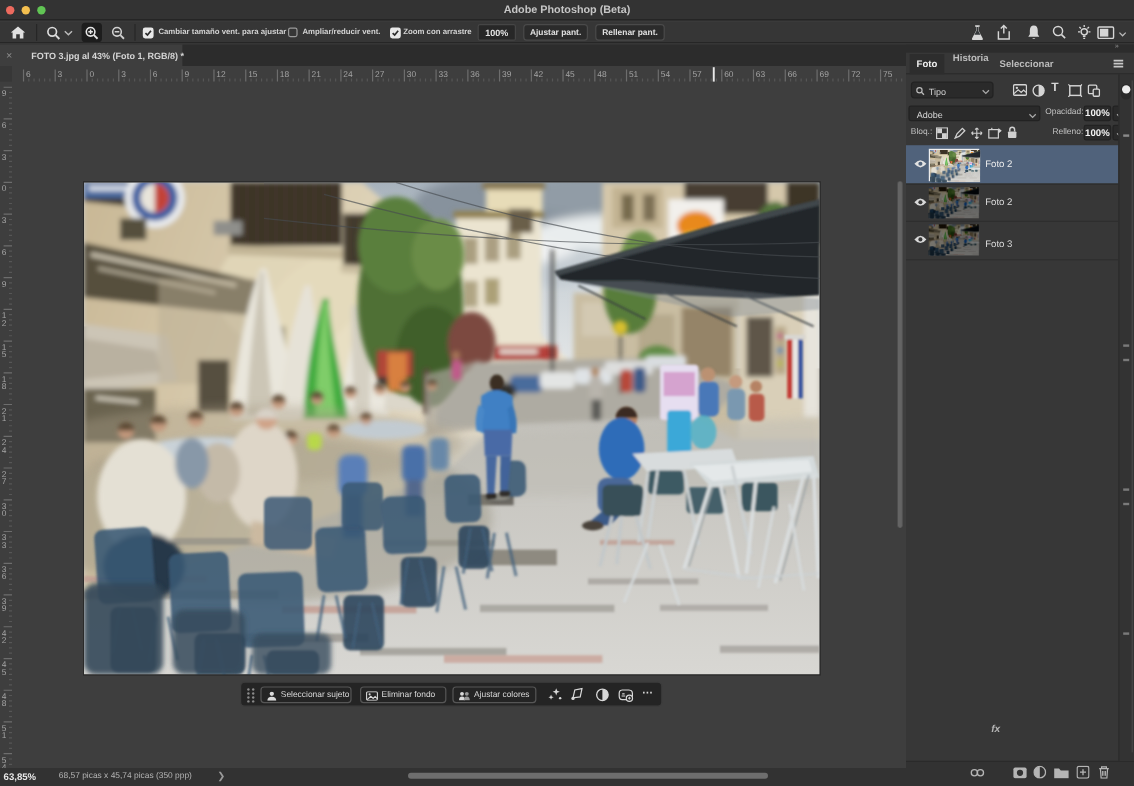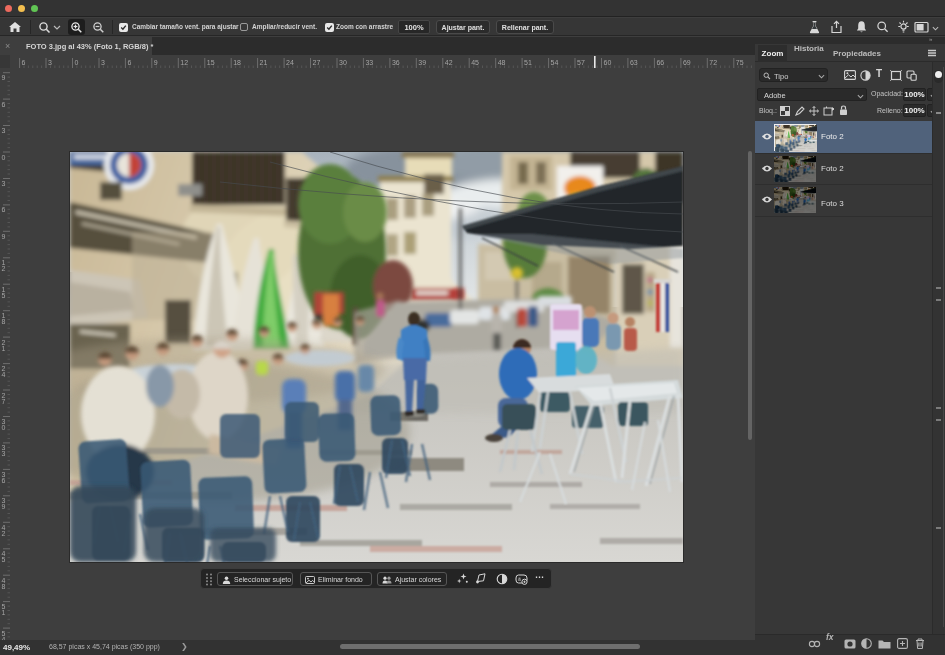--- a/index.html
+++ b/index.html
@@ -9,20 +9,21 @@
   #stage { position:relative; width:945px; height:655px; }
 </style>
 </head>
 <body>
 <div id="stage">
 
   <div class="abs" style="left:0;top:0;width:945px;height:17px;background:#333333;border-bottom:1px solid #222222;">
     <div class="abs" style="left:5px;top:5px;width:7px;height:7px;border-radius:50%;background:#ed6a5e;"></div>
     <div class="abs" style="left:18px;top:5px;width:7px;height:7px;border-radius:50%;background:#f4bf4f;"></div>
     <div class="abs" style="left:31px;top:5px;width:7px;height:7px;border-radius:50%;background:#61c554;"></div>
+    <div class="abs" style="left:0;top:3px;width:945px;text-align:center;color:#c6c6c6;font-size:9px;font-weight:bold;">Adobe Photoshop (Beta)</div>
   </div>
 
   <div class="abs" id="optbar" style="left:0;top:18px;width:945px;height:18px;background:#363636;border-bottom:1px solid #262626;">
     <svg class="abs" style="left:8px;top:3px" width="14" height="12" viewBox="0 0 14 12">
       <path d="M7 1 L13 6 L11.5 6 L11.5 11 L8.5 11 L8.5 7.5 L5.5 7.5 L5.5 11 L2.5 11 L2.5 6 L1 6 Z" fill="#e0e0e0"></path>
     </svg>
     <div class="abs" style="left:30px;top:2px;width:1px;height:14px;background:#262626;"></div>
     <svg class="abs" style="left:38px;top:3px" width="13" height="13" viewBox="0 0 13 13">
       <circle cx="5.5" cy="5.5" r="3.6" fill="none" stroke="#dcdcdc" stroke-width="1.4"></circle>
       <line x1="8.3" y1="8.3" x2="11.5" y2="11.5" stroke="#dcdcdc" stroke-width="1.6"></line>
@@ -541,23 +542,23 @@
     </svg>
     <span class="abs" style="left:334px;top:3px;color:#d8d8d8;font-size:9px;letter-spacing:1px;font-weight:bold;">⋯</span>
   </div>
 
   <div class="abs" id="dock" style="left:755px;top:37px;width:190px;height:618px;background:#373737;">
 
     <div class="abs" style="left:0;top:0;width:190px;height:7px;background:#2c2c2c;"></div>
     <span class="abs" style="left:174px;top:-1px;color:#9a9a9a;font-size:6px;letter-spacing:-1px;">»</span>
 
     <div class="abs" style="left:0;top:7px;width:190px;height:18px;background:#373737;border-bottom:1px solid #2b2b2b;">
-      <div class="abs" style="left:3px;top:1px;width:29px;height:17px;background:#2d2d2d;text-align:center;color:#f0f0f0;font-size:8px;font-weight:bold;line-height:17px;">Zoom</div>
+      <div class="abs" style="left:3px;top:1px;width:29px;height:17px;background:#2d2d2d;text-align:center;color:#f0f0f0;font-size:8px;font-weight:bold;line-height:17px;">Foto</div>
       <span class="abs" style="left:39px;top:0;color:#bdbdbd;font-size:8px;font-weight:bold;">Historia</span>
-      <span class="abs" style="left:78px;top:5px;color:#bdbdbd;font-size:8px;font-weight:bold;">Propiedades</span>
+      <span class="abs" style="left:78px;top:5px;color:#bdbdbd;font-size:8px;font-weight:bold;">Seleccionar</span>
       <svg class="abs" style="left:172px;top:5px" width="10" height="8" viewBox="0 0 10 8">
           <path d="M1 1.5H9M1 4H9M1 6.5H9" stroke="#c8c8c8" stroke-width="1.3"></path>
         </svg>
     </div>
 
     <div class="abs" style="left:4px;top:31px;width:69px;height:14px;background:#2a2a2a;border:1px solid #222;border-radius:3px;">
       <svg class="abs" style="left:3px;top:3px" width="8" height="8" viewBox="0 0 8 8">
           <circle cx="3.2" cy="3.2" r="2.2" fill="none" stroke="#bbb" stroke-width="1"></circle>
           <line x1="4.9" y1="4.9" x2="7" y2="7" stroke="#bbb" stroke-width="1.1"></line>
         </svg>
@@ -656,21 +657,21 @@
         </svg></div>
     <span class="abs" style="left:66px;top:95px;color:#ececec;font-size:8px;">Foto 2</span>
     <span class="abs" style="left:66px;top:126.5px;color:#dcdcdc;font-size:8px;">Foto 2</span>
     <span class="abs" style="left:66px;top:162px;color:#dcdcdc;font-size:8px;">Foto 3</span>
 
     <div class="abs" style="left:0;top:597px;width:190px;height:21px;background:#323232;border-top:1px solid #2a2a2a;"></div>
     <svg class="abs" style="left:53px;top:603px" width="13" height="8" viewBox="0 0 13 8">
         <circle cx="4" cy="4" r="2.6" fill="none" stroke="#b5b5b5" stroke-width="1.1"></circle>
         <circle cx="9" cy="4" r="2.6" fill="none" stroke="#b5b5b5" stroke-width="1.1"></circle>
       </svg>
-    <span class="abs" style="left:71px;top:595px;color:#b5b5b5;font-size:8.5px;font-style:italic;font-weight:bold;">fx</span>
+    <span class="abs" style="left:71px;top:565px;color:#b5b5b5;font-size:8.5px;font-style:italic;font-weight:bold;">fx</span>
     <svg class="abs" style="left:89px;top:602px" width="12" height="10" viewBox="0 0 12 10">
         <rect x="0.5" y="0.5" width="11" height="9" rx="1.5" fill="#b5b5b5"></rect>
         <circle cx="6" cy="5" r="2.6" fill="#323232"></circle>
       </svg>
     <svg class="abs" style="left:106px;top:601px" width="11" height="11" viewBox="0 0 11 11">
         <circle cx="5.5" cy="5.5" r="4.8" fill="none" stroke="#b5b5b5" stroke-width="1.1"></circle>
         <path d="M5.5 0.7 A4.8 4.8 0 0 0 5.5 10.3 Z" fill="#b5b5b5"></path>
       </svg>
     <svg class="abs" style="left:123px;top:602px" width="13" height="10" viewBox="0 0 13 10">
         <path d="M0.5 9.5 L0.5 1.5 L4.5 1.5 L6 3 L12.5 3 L12.5 9.5 Z" fill="#b5b5b5"></path>
@@ -692,19 +693,19 @@
     <div class="abs" style="left:181px;top:262px;width:5px;height:2px;background:#7a7a7a;"></div>
     <div class="abs" style="left:181px;top:370px;width:5px;height:2px;background:#7a7a7a;"></div>
     <div class="abs" style="left:181px;top:382px;width:5px;height:2px;background:#7a7a7a;"></div>
     <div class="abs" style="left:181px;top:490px;width:5px;height:2px;background:#7a7a7a;"></div>
     <div class="abs" style="left:187.5px;top:30px;width:1.5px;height:560px;background:#474747;"></div>
   </div>
 
   <div class="abs" style="left:748px;top:151px;width:4px;height:289px;background:#646464;border-radius:2px;"></div>
 
   <div class="abs" style="left:0;top:640px;width:755px;height:15px;background:#323232;">
-    <span class="abs" style="left:3px;top:3px;color:#e8e8e8;font-size:8px;font-weight:bold;">49,49%</span>
+    <span class="abs" style="left:3px;top:3px;color:#e8e8e8;font-size:8px;font-weight:bold;">63,85%</span>
     <span class="abs" style="left:49px;top:3px;color:#b4b4b4;font-size:7px;">68,57 picas x 45,74 picas (350 ppp)</span>
     <span class="abs" style="left:181px;top:2px;color:#9a9a9a;font-size:8px;">❯</span>
     <div class="abs" style="left:340px;top:4px;width:300px;height:5px;background:#6e6e6e;border-radius:3px;"></div>
   </div>
 
 </div>
 
 </body></html>

